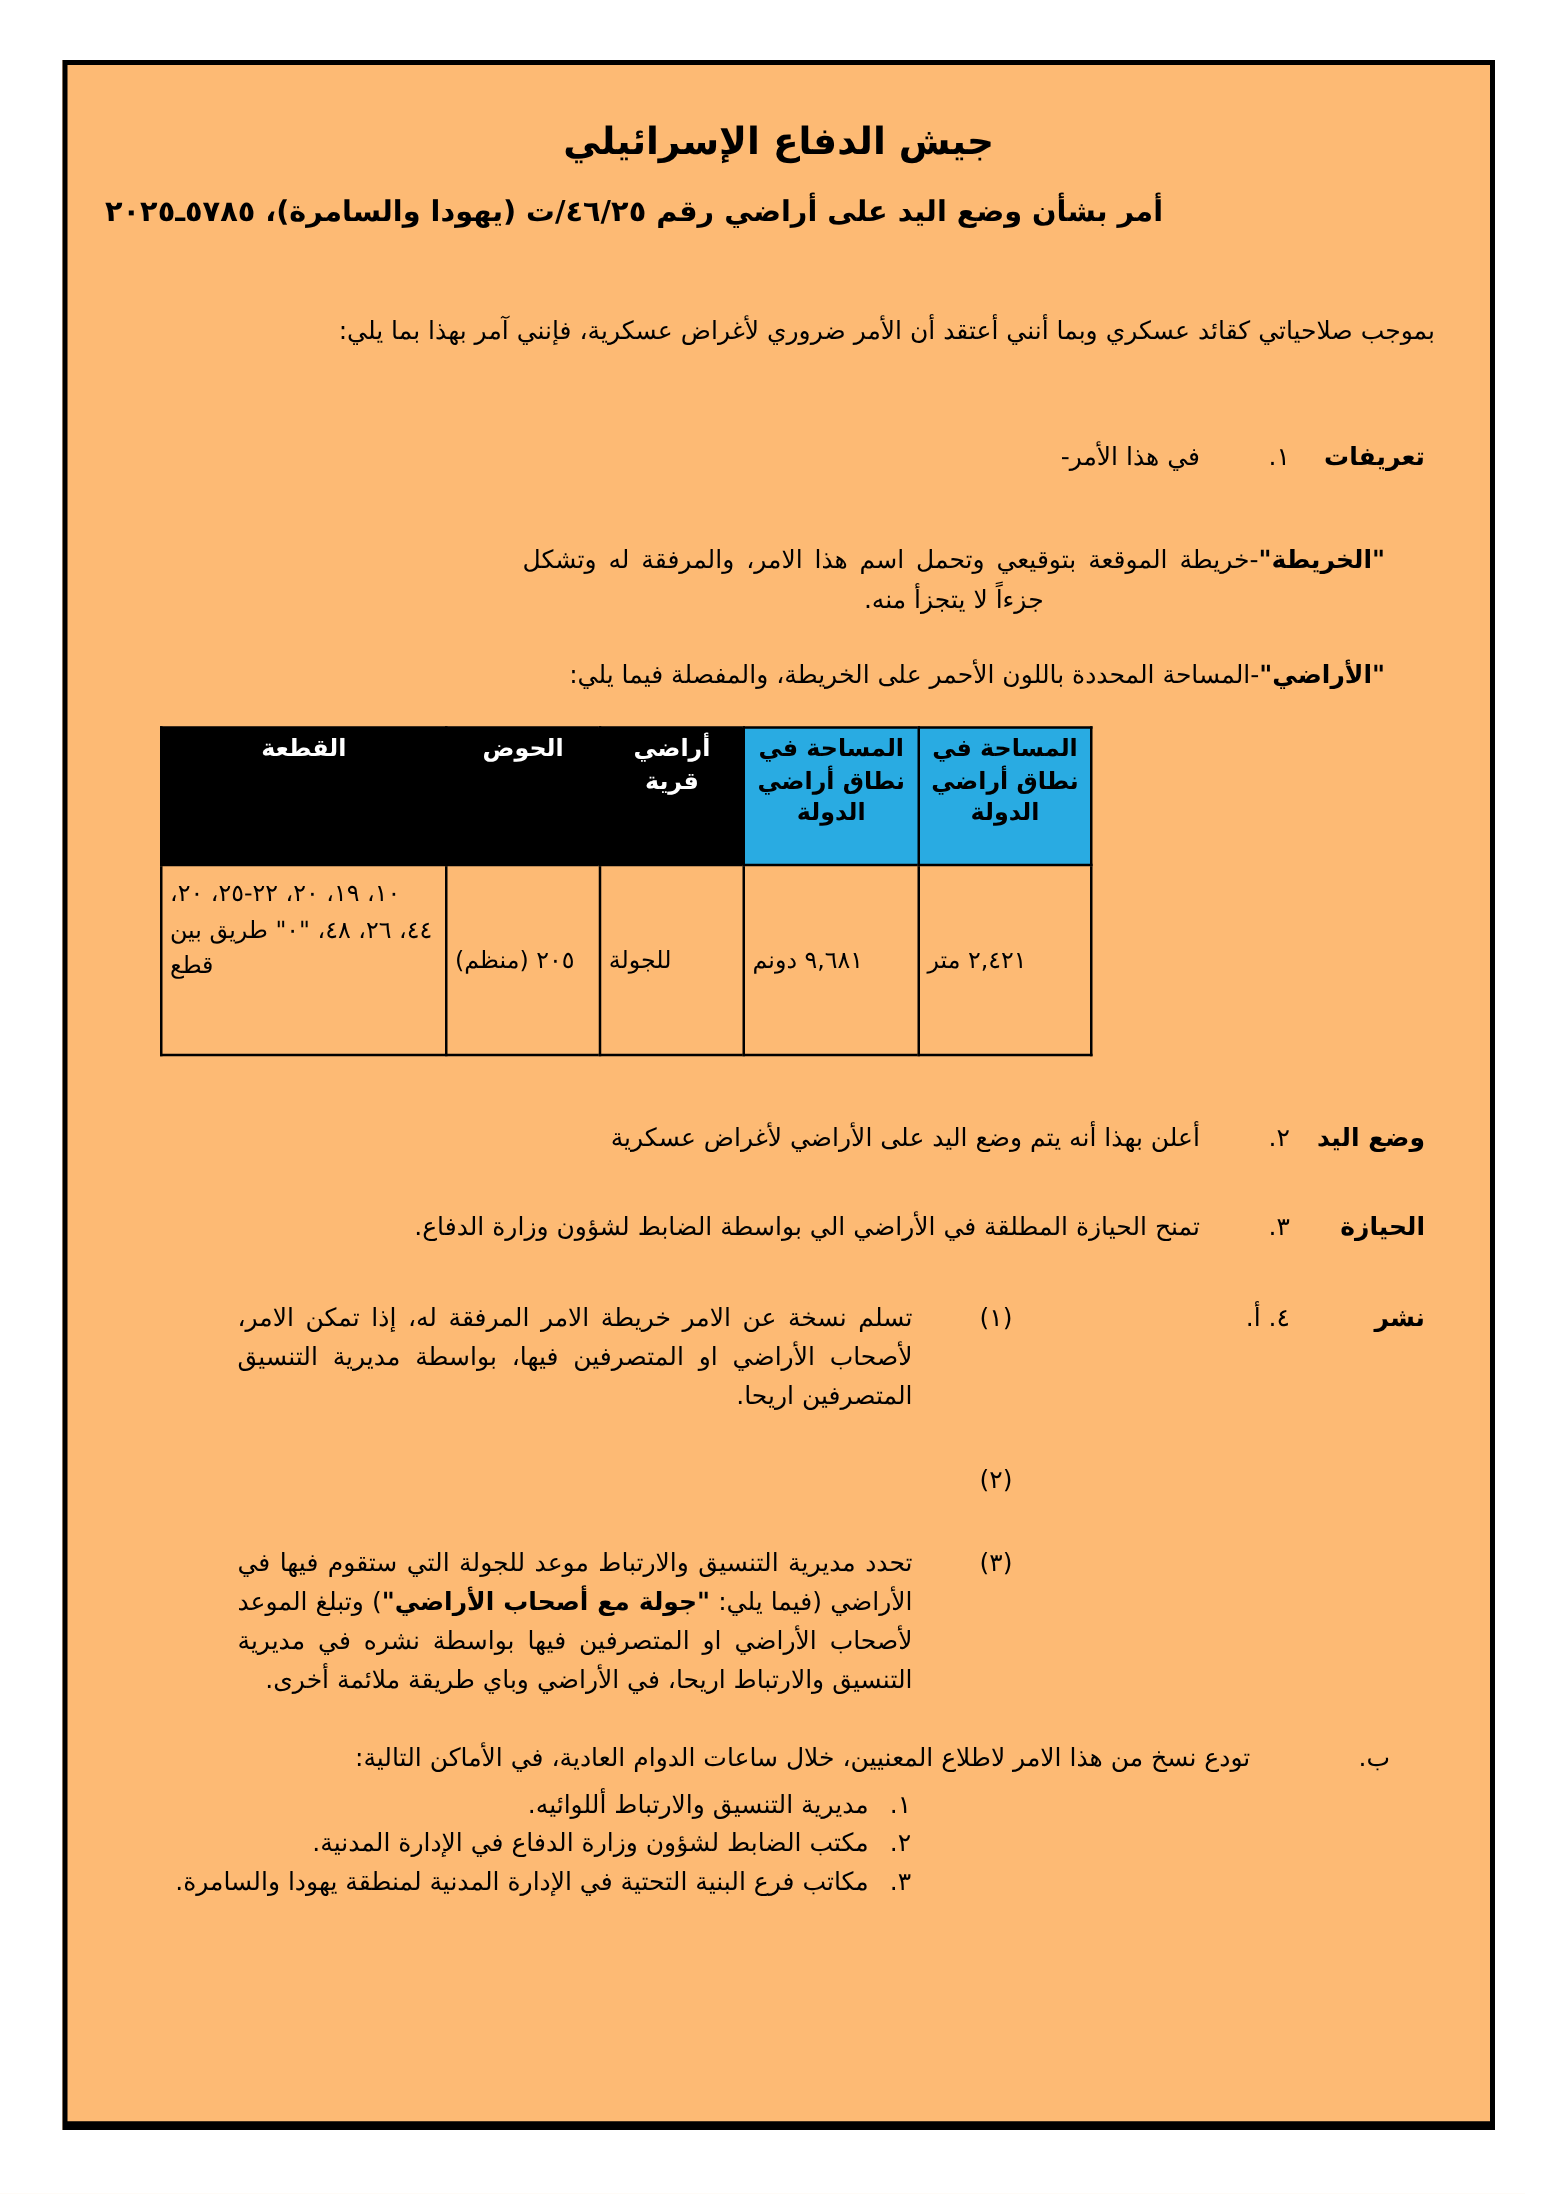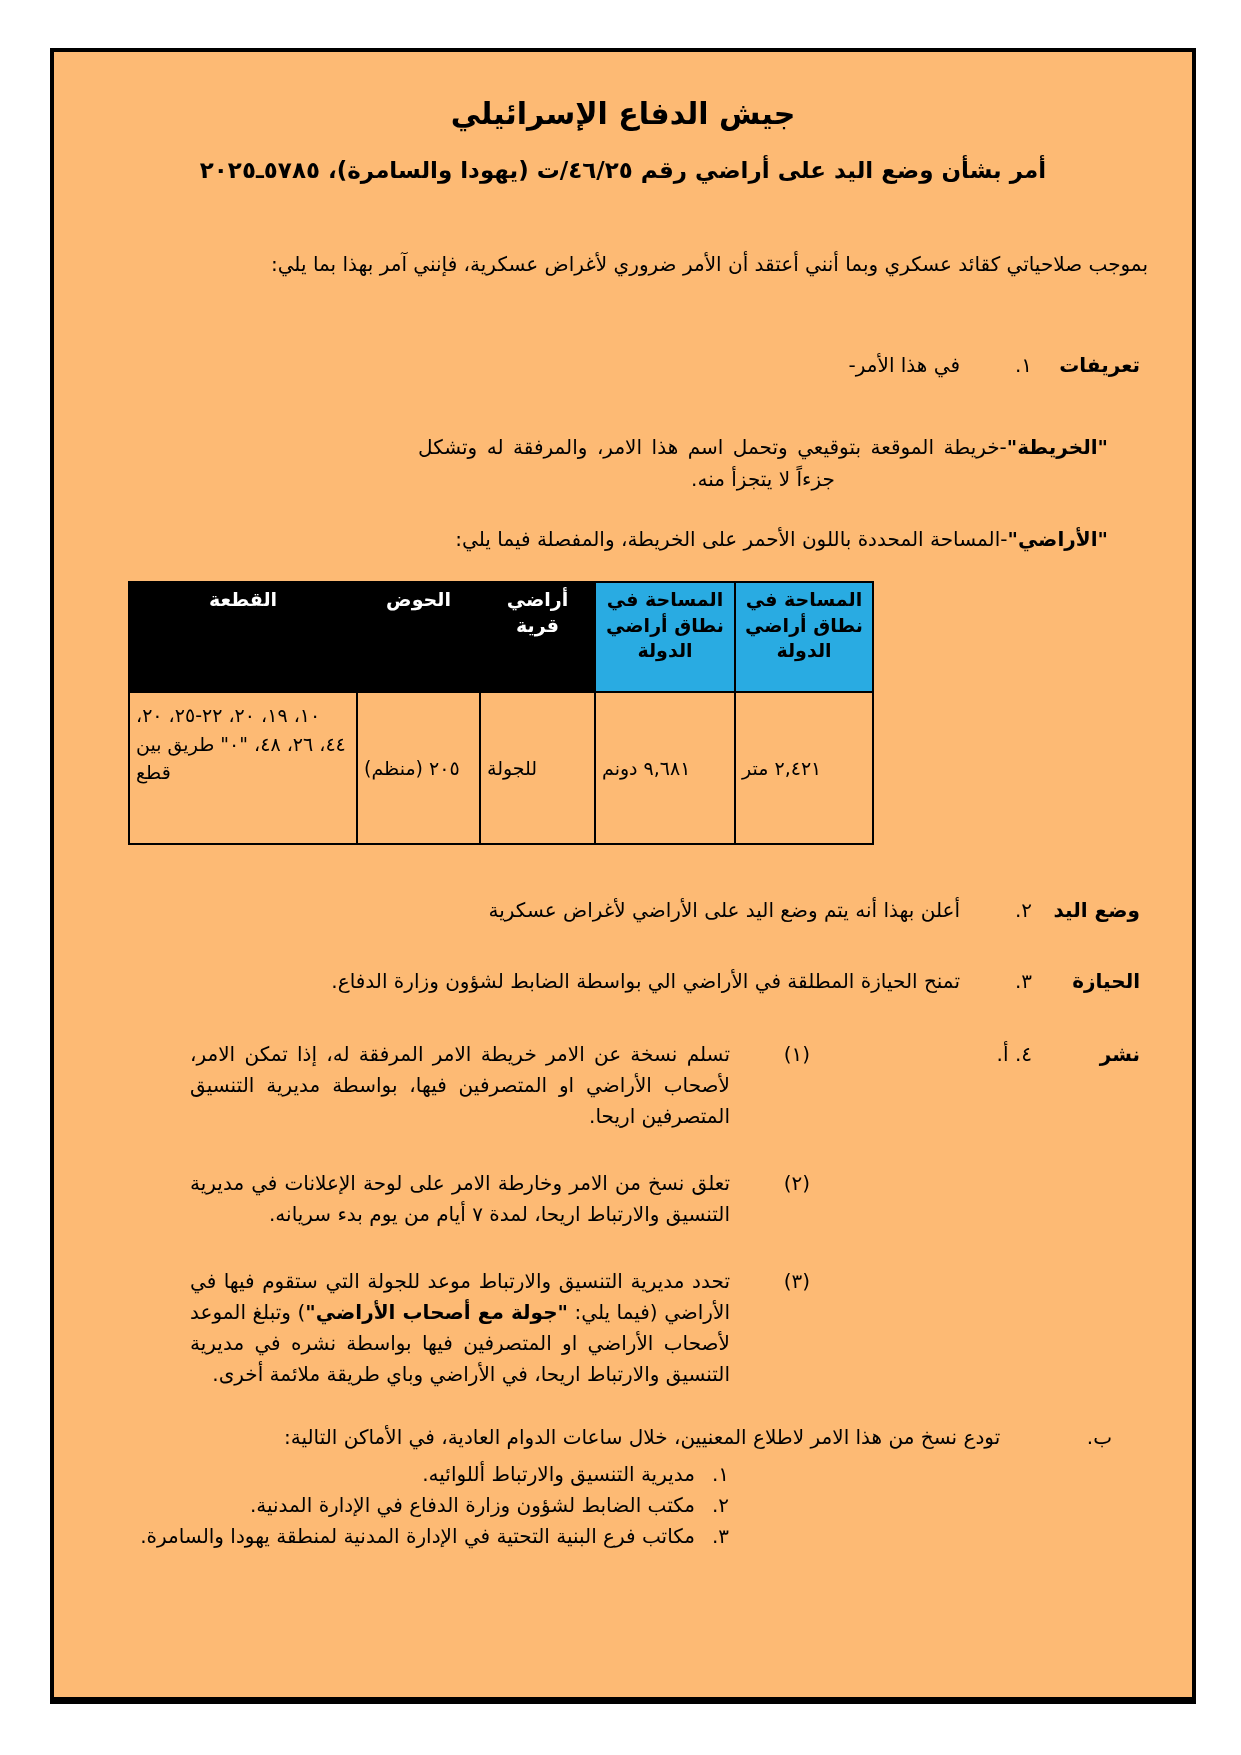--- a/index.html
+++ b/index.html
@@ -6,21 +6,21 @@
   body{
     width:1241px;height:1755px;position:relative;
     font-family:"DejaVu Sans",sans-serif;color:#000;direction:rtl;
   }
   .frame{
     position:absolute;left:50px;top:48px;width:1146px;height:1656px;
     border:4px solid #000;border-bottom-width:7px;box-sizing:border-box;
     background:#fdba74;overflow:hidden;
   }
   .doc-title{margin:44px 0 0 0;text-align:center;font-size:30px;font-weight:bold;}
-  .doc-subtitle{margin:26px 30px 0 30px;text-align:center;font-size:23px;font-weight:bold;}
+  .doc-subtitle{margin:26px 30px 0 30px;text-align:left;font-size:23px;font-weight:bold;}
   .intro{margin:66px 44px 0 60px;font-size:20px;text-align:right;line-height:1.55;}
 
   .sec-row{display:flex;align-items:flex-start;padding-right:52px;font-size:20px;line-height:1.55;}
   .slabel{width:108px;font-weight:bold;flex:none;}
   .snum{width:72px;flex:none;}
   .stext{flex:1;padding-left:120px;text-align:right;margin-left:48px;}
 
   .row-defs{margin-top:70px;}
   .def-map{margin:50px 84px 0 0;width:690px;font-size:20px;line-height:1.6;
            text-align:justify;text-align-last:center;}
@@ -125,21 +125,20 @@
     <div class="sub-gap"></div>
     <div class="sub-text">تسلم نسخة عن الامر خريطة الامر المرفقة له، إذا تمكن الامر، لأصحاب الأراضي او المتصرفين فيها، بواسطة مديرية التنسيق المتصرفين اريحا.</div>
   </div>
 
   <div class="sec-row row-item">
     <div class="slabel"></div>
     <div class="snum"></div>
     <div class="sub-spacer"></div>
     <div class="sub-marker">(٢)</div>
     <div class="sub-gap"></div>
-    <div class="sub-text">تعلق نسخ من الامر وخارطة الامر على لوحة الإعلانات في مديرية التنسيق والارتباط اريحا، لمدة ٧ أيام من يوم بدء سريانه.</div>
   </div>
 
   <div class="sec-row row-item">
     <div class="slabel"></div>
     <div class="snum"></div>
     <div class="sub-spacer"></div>
     <div class="sub-marker">(٣)</div>
     <div class="sub-gap"></div>
     <div class="sub-text"><span>تحدد مديرية التنسيق والارتباط موعد للجولة التي ستقوم فيها في الأراضي (فيما يلي: </span><b>"جولة مع أصحاب الأراضي"</b><span>) وتبلغ الموعد لأصحاب الأراضي او المتصرفين فيها بواسطة نشره في مديرية التنسيق والارتباط اريحا، في الأراضي وباي طريقة ملائمة أخرى.</span></div>
   </div>

